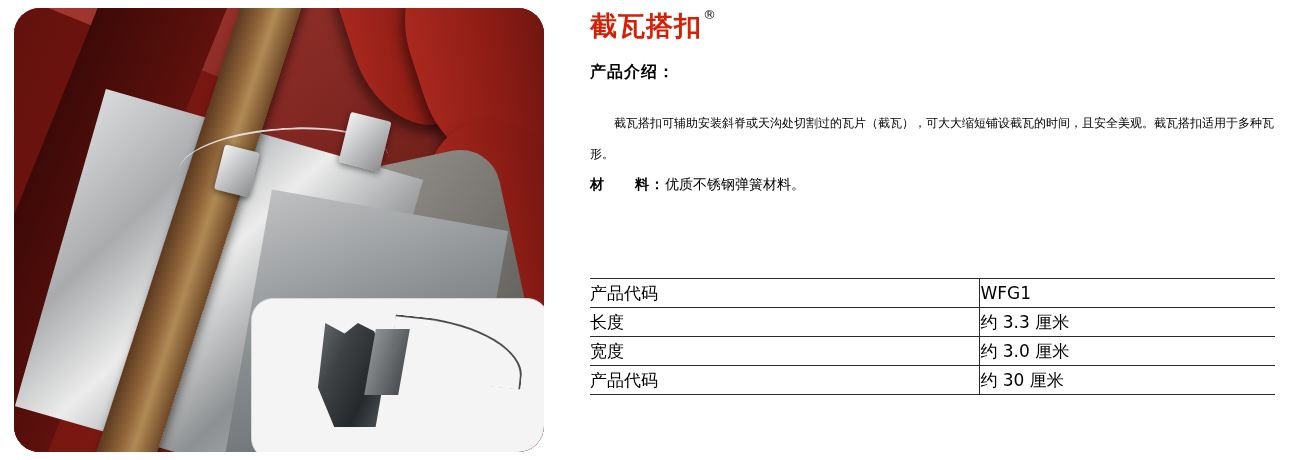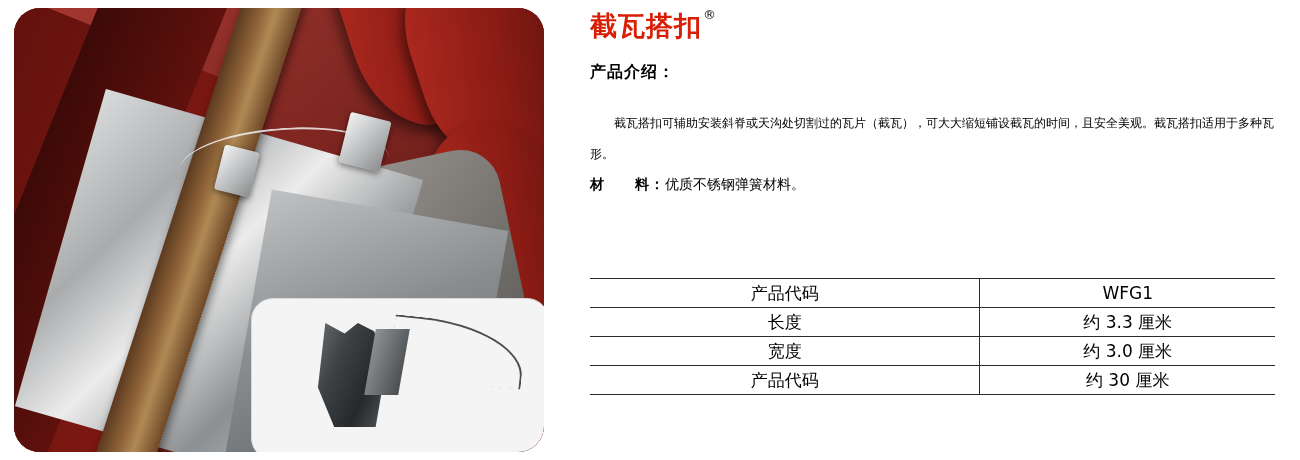--- a/index.html
+++ b/index.html
@@ -237,21 +237,20 @@
   }
   table.spec {
     border-collapse: collapse;
     width: 685px;
     font-family: "DejaVu Sans", "Liberation Sans", sans-serif;
     font-size: 17px;
   }
   table.spec td {
     height: 28px;
     padding: 0;
-    text-align: center;
     border-top: 1px solid #2b2b2b;
     border-bottom: 1px solid #2b2b2b;
   }
   table.spec tr td:first-child {
     width: 390px;
     border-right: 1px solid #2b2b2b;
   }
   table.spec tr td:last-child {
     width: 295px;
   }

